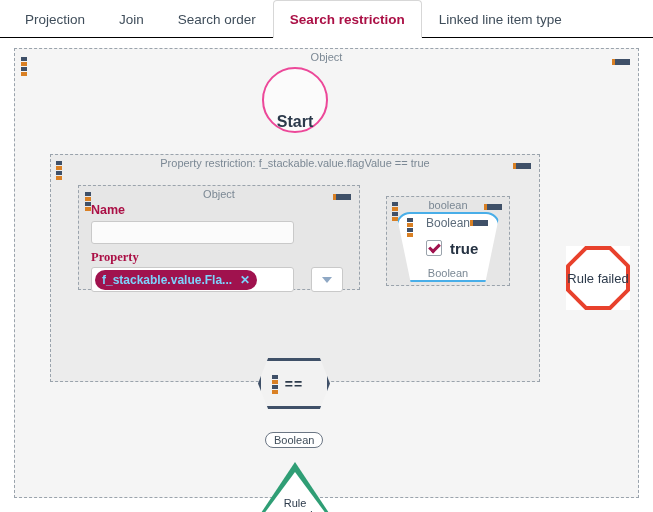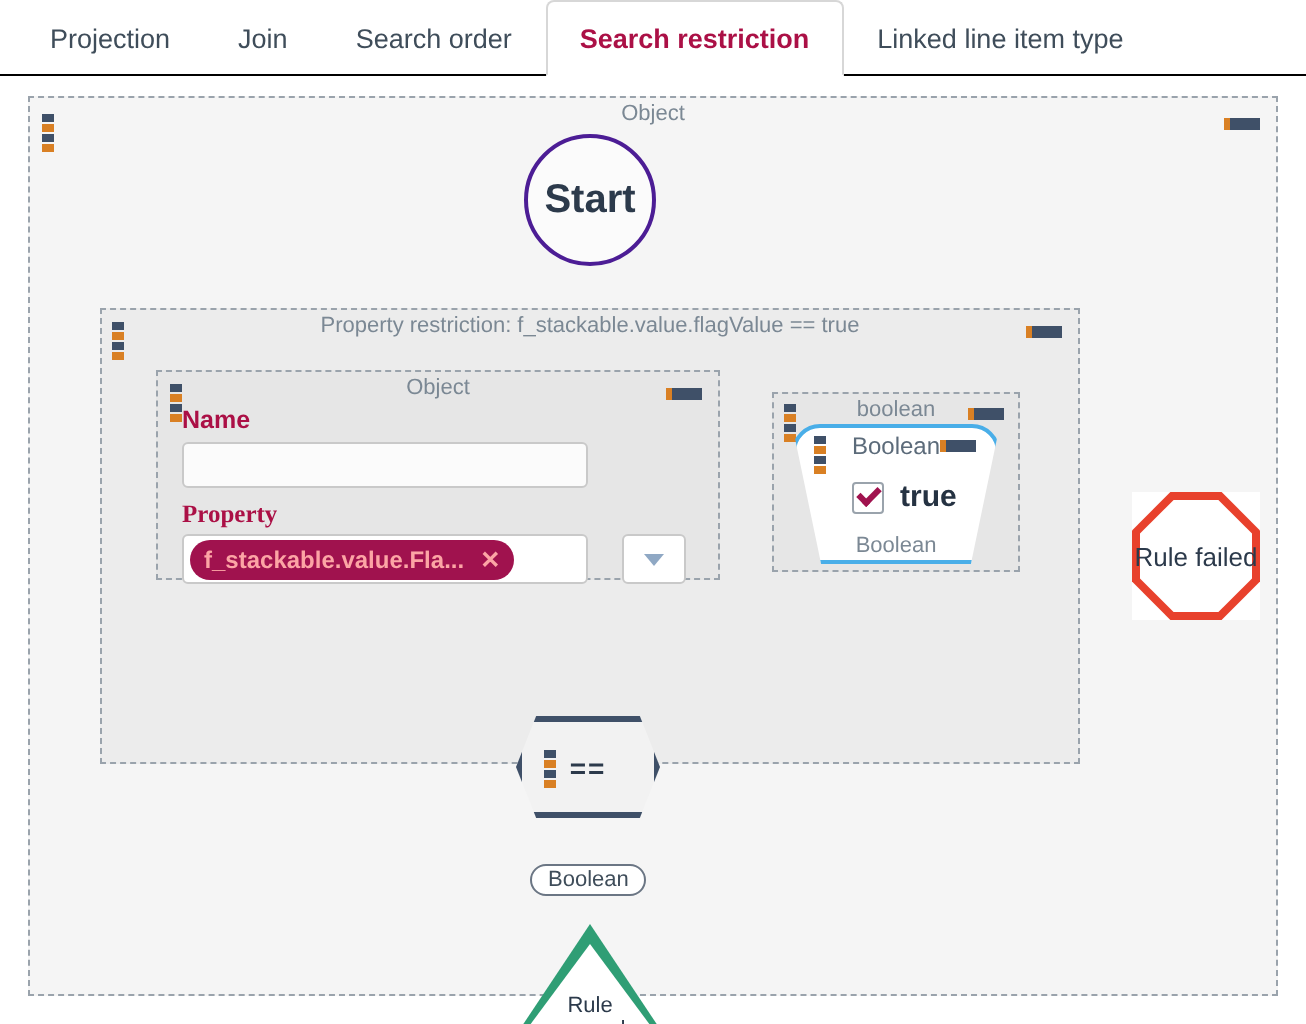--- a/index.html
+++ b/index.html
@@ -89,24 +89,24 @@
     background: #3f5068;
     border-left: 3px solid #d98024;
     cursor: pointer;
   }
 
   
   #start {
     position: absolute;
     width: 66px; height: 66px;
     border-radius: 50%;
-    border: 2px solid #4c1d95;
+    border: 2px solid #ec4899;
     background: #fbfbfb;
-    display: flex; align-items: center; justify-content: center;
-    font-size: 20px; font-weight: bold; color: #2c3a4b;
+    display: flex; align-items: flex-end; justify-content: center;
+    font-size: 16px; font-weight: bold; color: #2c3a4b;
   }
 
   
   .flabel {
     position: absolute;
     font-size: 12.5px; font-weight: bold;
     color: #ab1046;
     white-space: nowrap;
   }
   .finput {
@@ -121,21 +121,21 @@
   }
   .selectwrap {
     position: absolute;
     background: #ffffff;
     border: 1px solid #c9c9c9;
     border-radius: 3px;
     display: flex; align-items: center;
   }
   .chip {
     background: #a0124e;
-    color: #fca5a5;
+    color: #7dd3fc;
     font-size: 12px; font-weight: bold;
     border-radius: 10px;
     height: 20px;
     display: flex; align-items: center; gap: 8px;
     padding: 0 7px;
     margin-left: 3px;
     white-space: nowrap;
     overflow: hidden;
   }
   .chipx { font-weight: bold; font-size: 12px; cursor: pointer; }
@@ -165,21 +165,21 @@
   .trapTitle {
     position: absolute; top: 2px; left: 0; right: 0;
     text-align: center; font-size: 12px; color: #5c6b7a;
   }
   .trapFoot {
     position: absolute; bottom: 1px; left: 0; right: 0;
     text-align: center; font-size: 11px; color: #7b8894;
   }
   .cbrow {
     position: absolute;
-    display: flex; align-items: center; gap: 8px;
+    display: flex; align-items: flex-start; gap: 8px;
   }
   .cbox {
     width: 16px; height: 16px;
     border: 1px solid #9aa3ac;
     background: #ffffff;
     border-radius: 2px;
     display: flex; align-items: center; justify-content: center;
     cursor: pointer;
   }
   .cmark {

